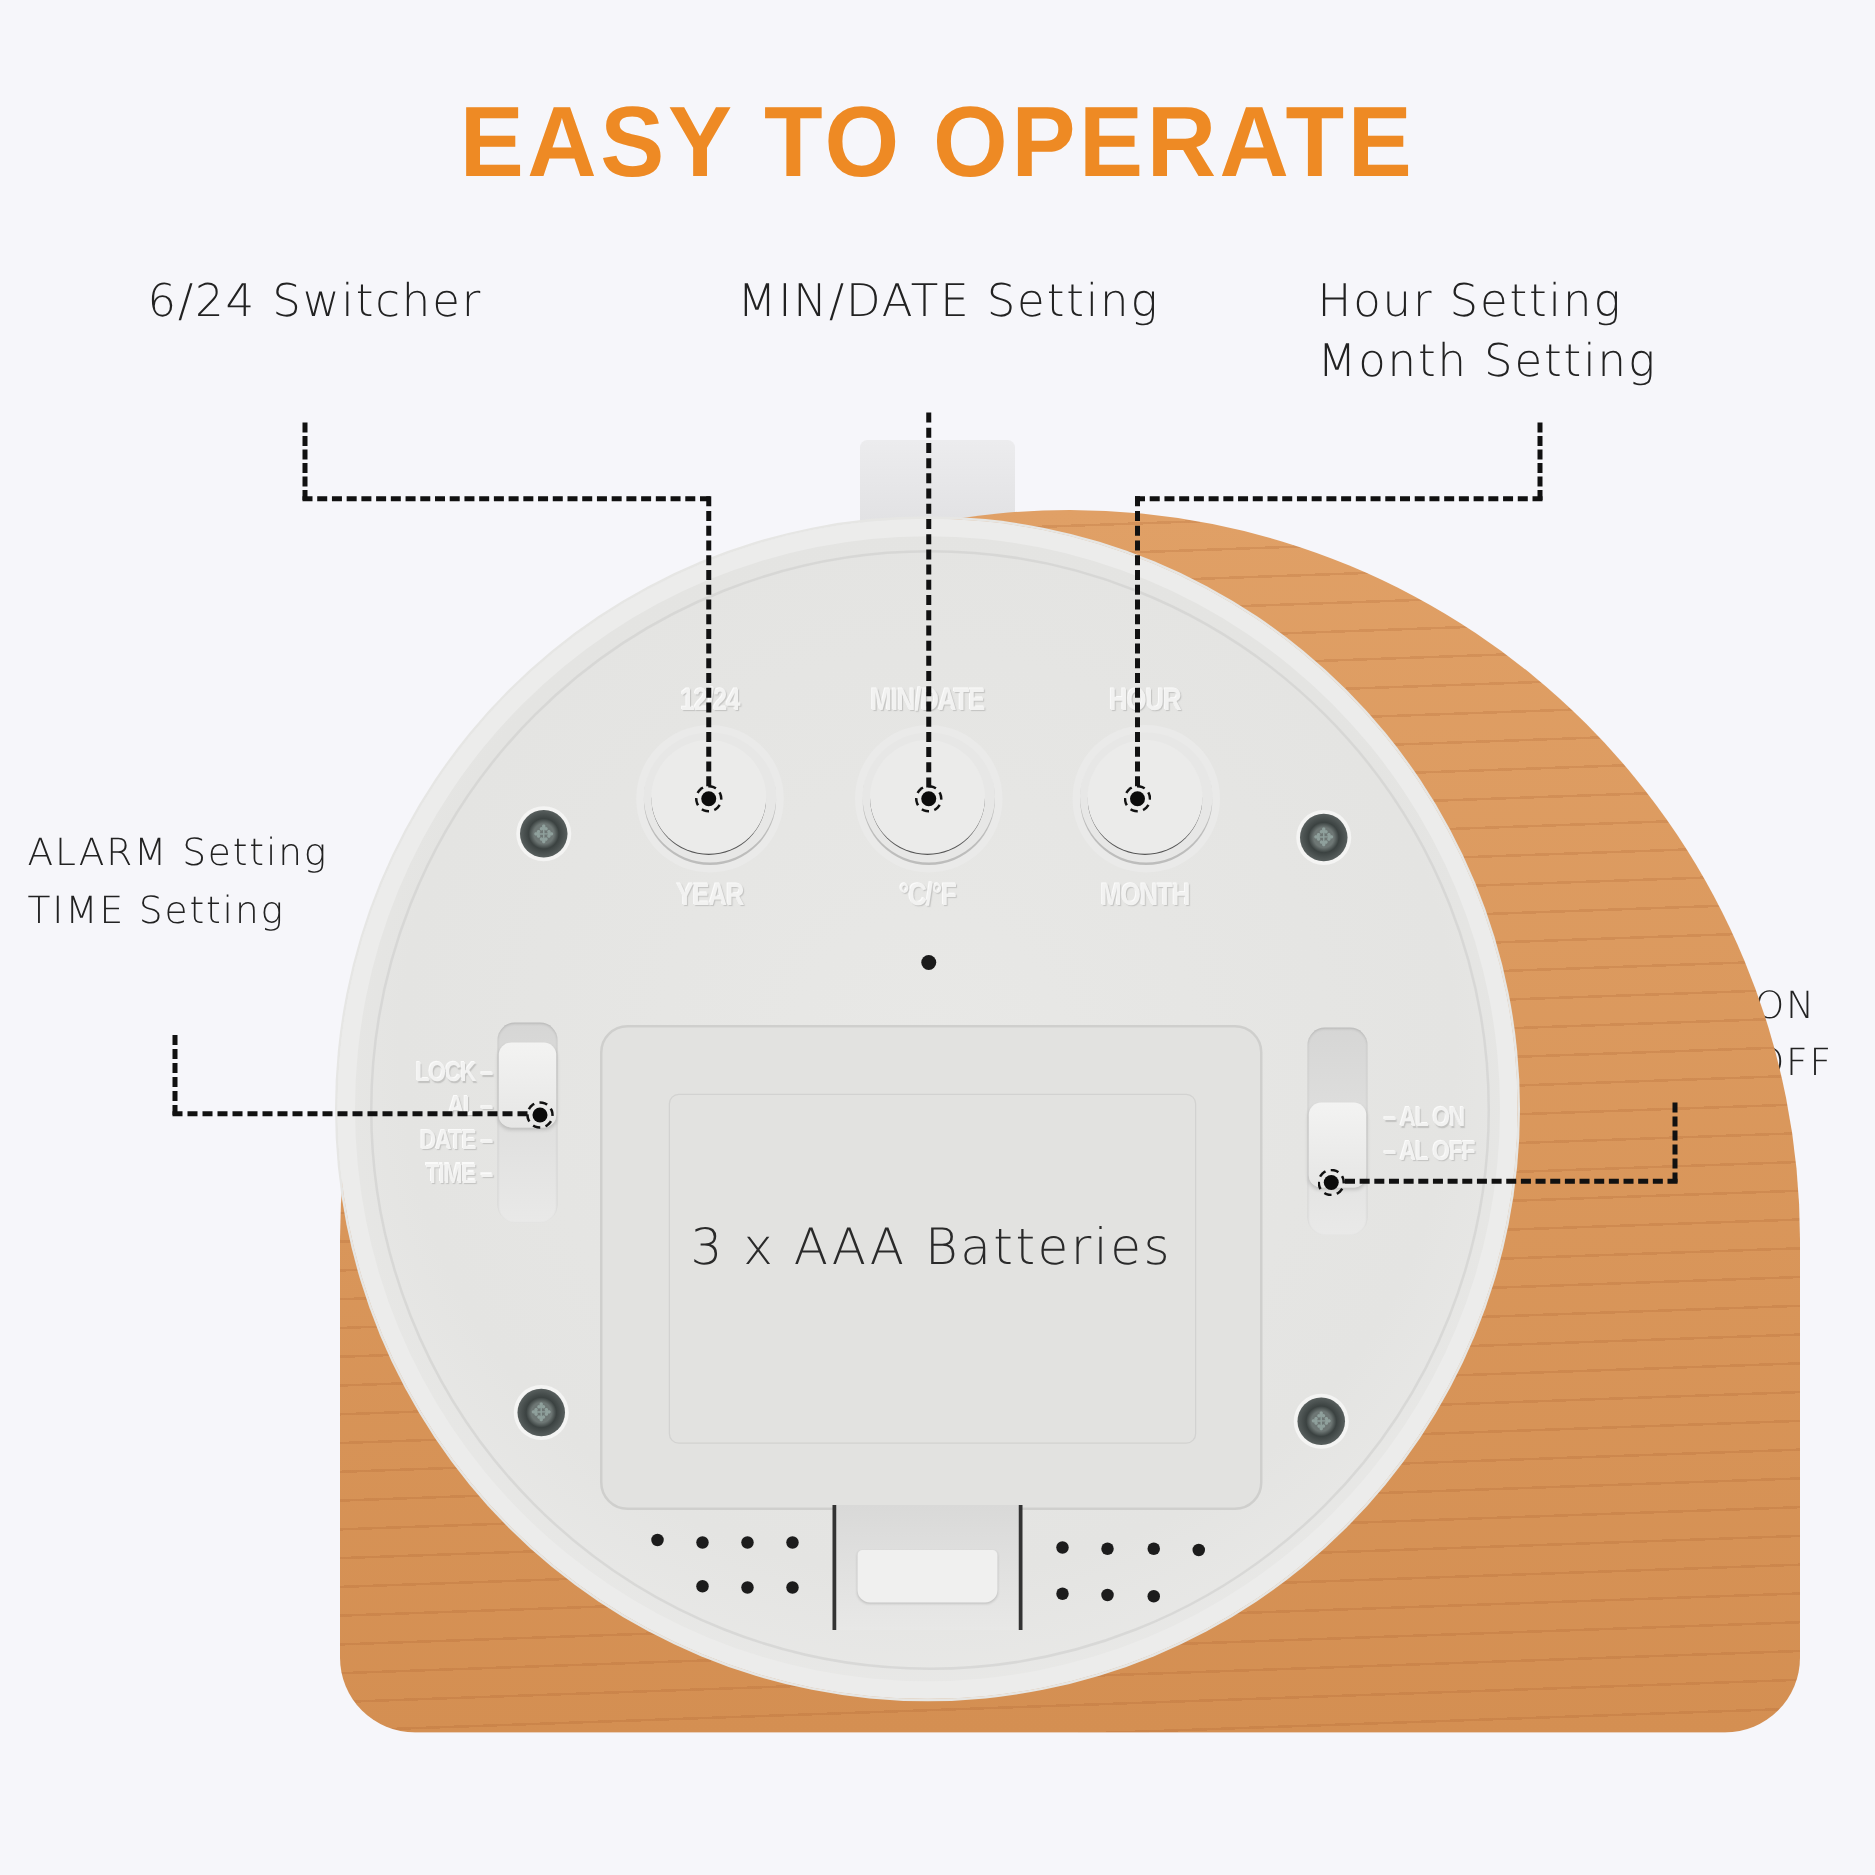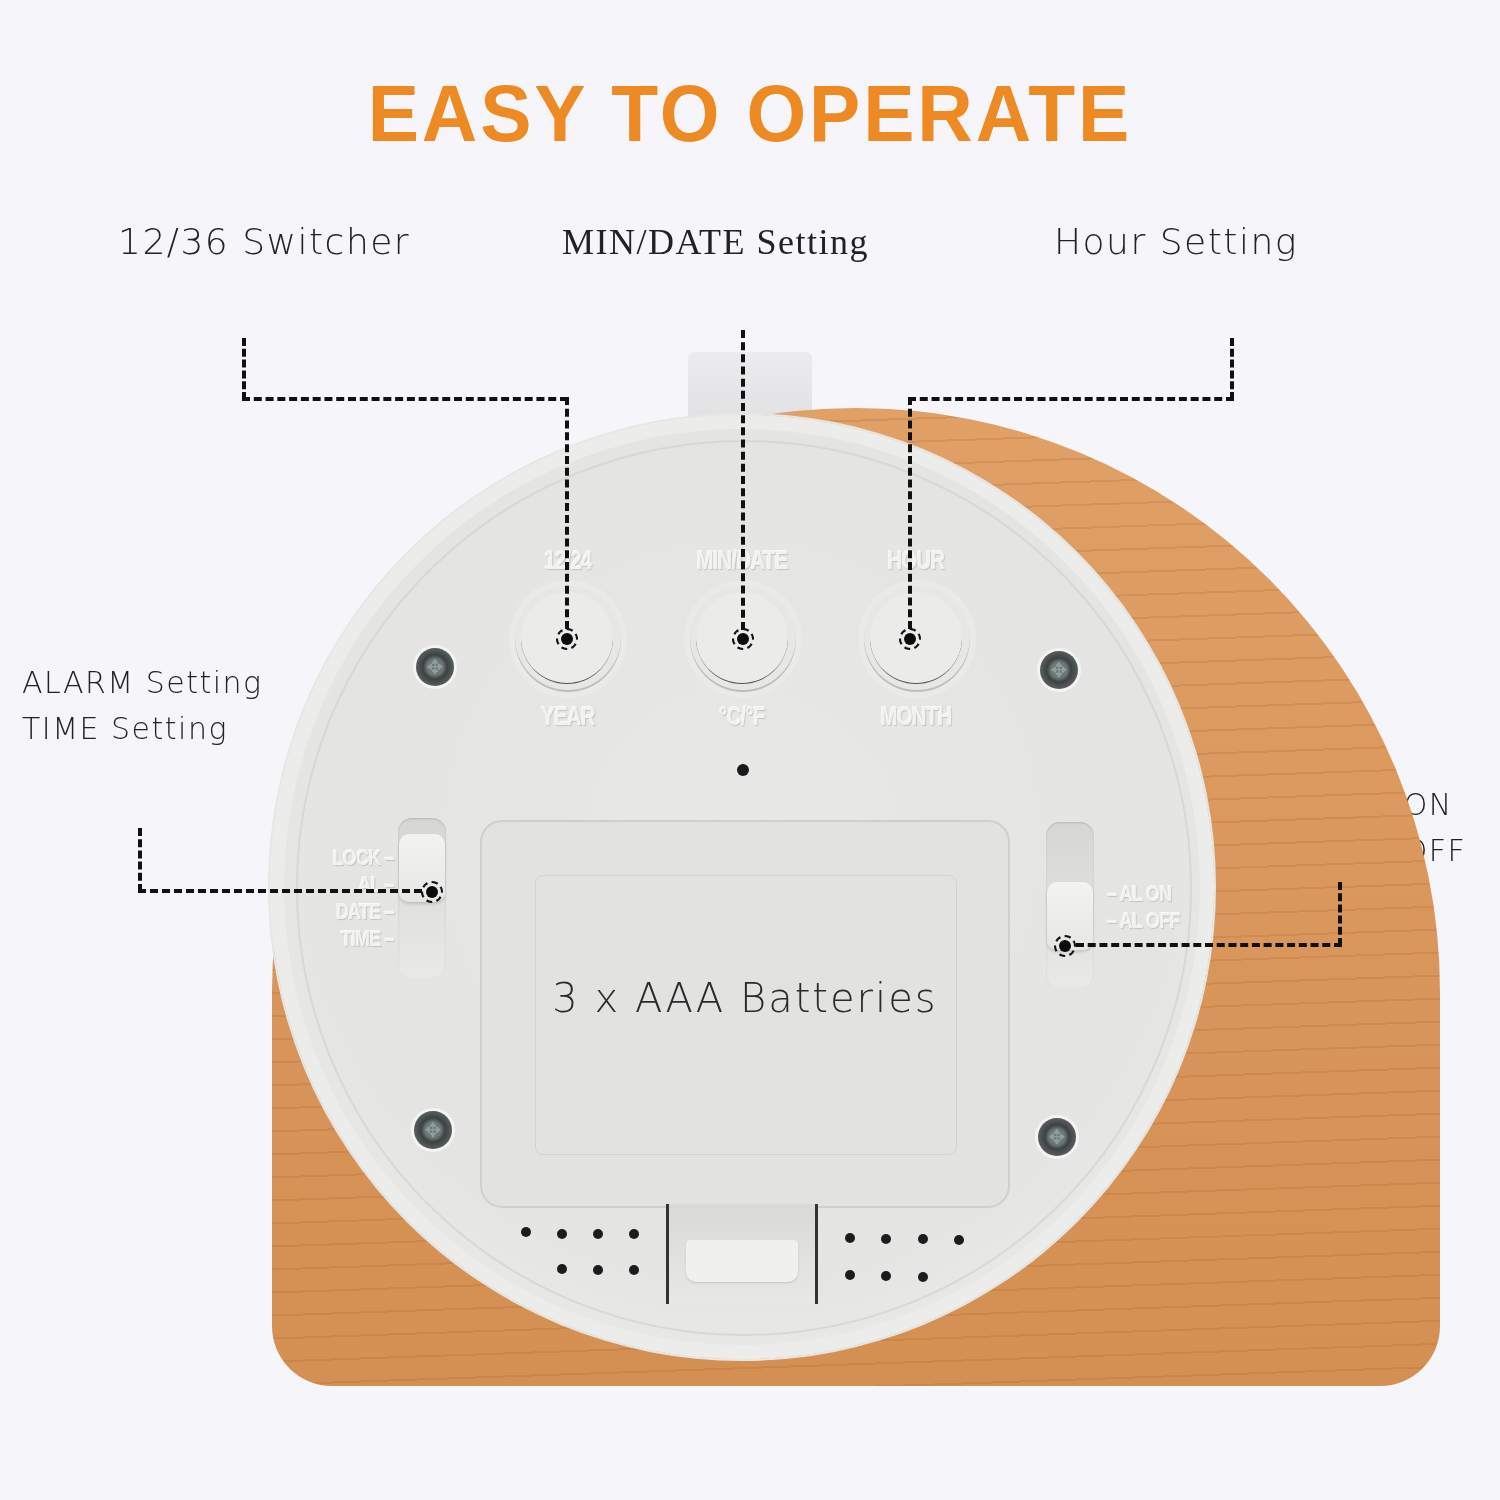--- a/index.html
+++ b/index.html
@@ -126,27 +126,28 @@
     position:absolute; left:737px; top:764px; width:12px; height:12px;
     border-radius:50%; background:#1a1a1a;
   }
 </style>
 </head>
 <body>
 
 <div class="headline">EASY TO OPERATE</div>
 
 <div class="callout" style="left:118px; top:218px;">
-  <span>12/36 Switcher</span>
-</div>
-<div class="callout" style="left:562px; top:218px;font-family:Liberation Serif, serif;">
+  <span>6/24 Switcher</span>
+</div>
+<div class="callout" style="left:590px; top:218px;">
   <span>MIN/DATE Setting</span>
 </div>
 <div class="callout" style="left:1054px; top:218px;">
   <span>Hour Setting</span>
+  <span>Month Setting</span>
 </div>
 <div class="callout sm" style="left:22px; top:660px;">
   <span>ALARM Setting</span>
   <span>TIME Setting</span>
 </div>
 <div class="callout sm" style="left:1280px; top:782px;">
   <span>ALARM ON</span>
   <span>ALARM OFF</span>
 </div>
 

